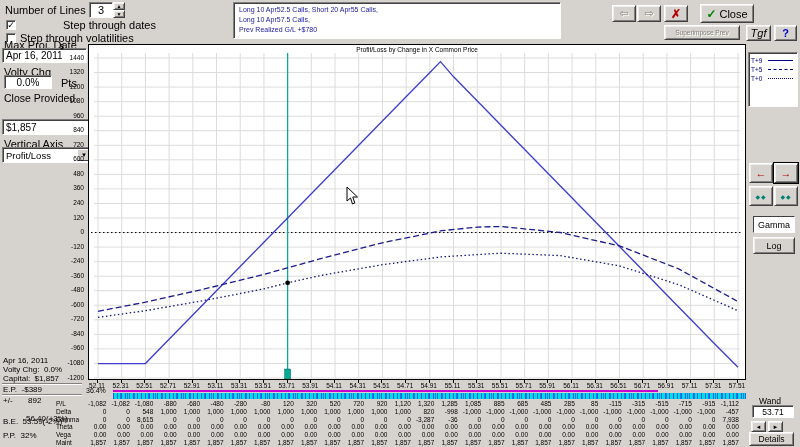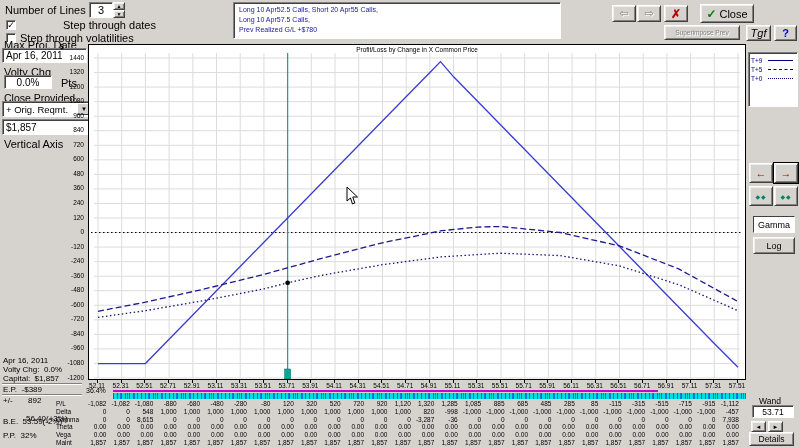--- a/index.html
+++ b/index.html
@@ -77,26 +77,26 @@
   <div class="abs btn" style="left:774px; top:25px; width:23px; height:16px;">
     <span style="color:#0000cc; font-weight:bold; font-size:11px;">?</span>
     </div>
 
   <span class="abs lbl" style="left:4px; top:39px;">Max Proj. Date</span>
   <div class="abs sunken input" style="left:2px; top:48px; width:85px; height:15px;">Apr 16, 2011</div>
   <span class="abs lbl" style="left:4px; top:66px;">Volty Chg</span>
   <div class="abs sunken input" style="left:4px; top:75px; width:48px; height:14px; justify-content:center;">0.0%</div>
   <span class="abs lbl" style="left:61px; top:77px;">Pts</span>
   <span class="abs lbl" style="left:4px; top:92px; font-size:10.5px;">Close Provided</span>
-  <div class="abs sunken input" style="left:2px; top:101px; width:91px; height:16px; font-size:9.5px;">
-    <span>+ Orig. Reqmt.</span>
+  <div class="abs sunken input" style="left:2px; top:119px; width:88px; height:16px;">$1,857</div>
+  <span class="abs lbl" style="left:4px; top:138px;">Vertical Axis</span>
+  <div class="abs sunken input" style="left:2px; top:147px; width:91px; height:16px; font-size:9.5px;">
+    <span>Profit/Loss</span>
     <span class="ddbtn">▼</span>
   </div>
-  <div class="abs sunken input" style="left:2px; top:119px; width:88px; height:16px;">$1,857</div>
-  <span class="abs lbl" style="left:4px; top:138px;">Vertical Axis</span>
 
   <span class="abs small" style="left:3px; top:356px;">Apr 16, 2011</span>
   <span class="abs small" style="left:3px; top:365px;">Volty Chg:  0.0%</span>
   <span class="abs small" style="left:3px; top:374px;">Capital:  $1,857</span>
   <div class="groove" style="left:2px; top:383px; width:80px;"></div>
   <span class="abs small" style="left:3px; top:385px;">E.P.  -$389</span>
   <div class="groove" style="left:2px; top:394px; width:80px;"></div>
   <span class="abs small" style="left:3px; top:396px;">+/-       892</span>
   <span class="abs small" style="left:3px; top:417px;">B.E.  53.59(-2%)</span>
   <span class="abs small" style="left:26px; top:414px;">56.40(+3%)</span>

